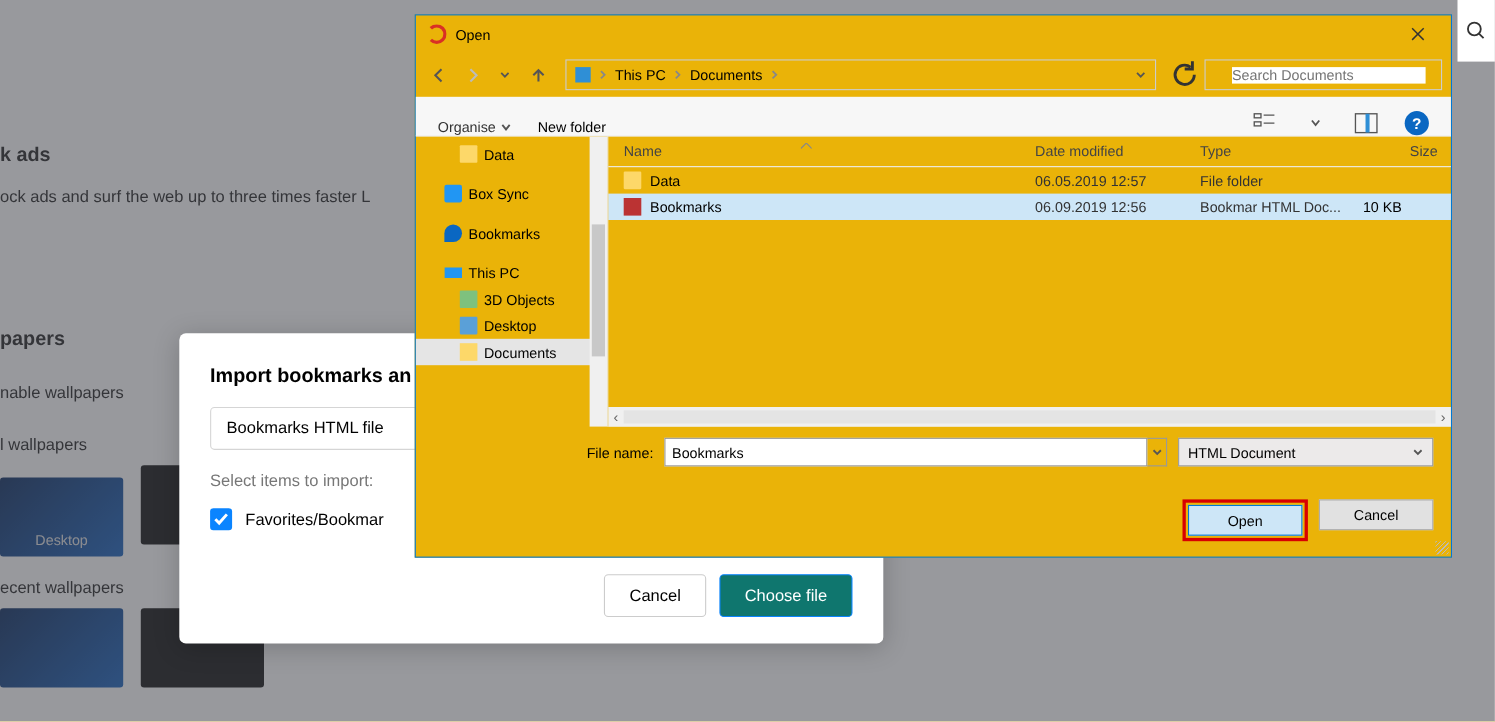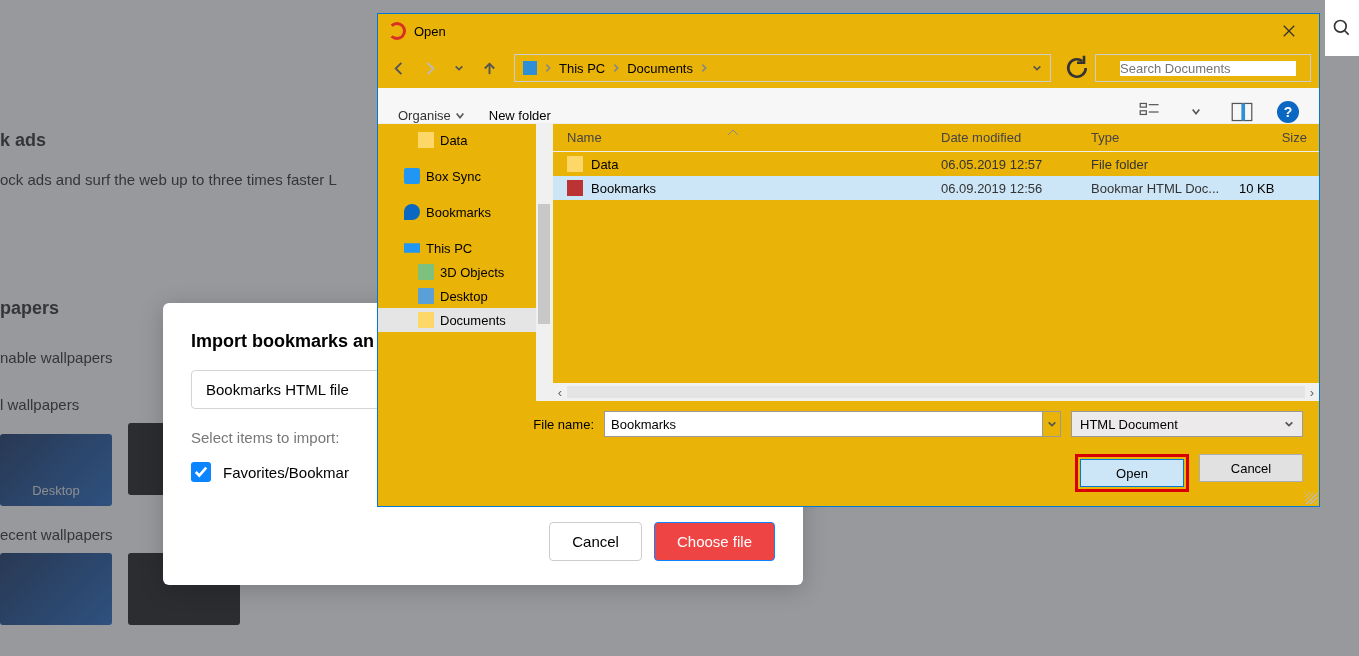--- a/index.html
+++ b/index.html
@@ -22,21 +22,21 @@
 
 .import-modal { position: absolute; left: 163px; top: 303px; width: 640px; background: #fff; border-radius: 6px; box-shadow: 0 4px 24px rgba(0,0,0,0.2); padding: 28px 28px 24px 28px; }
 .import-modal h3 { font-size: 18px; font-weight: 600; margin-bottom: 18px; }
 .import-modal .select { border: 1px solid #d5d5d5; border-radius: 4px; padding: 10px 14px; font-size: 15px; margin-bottom: 20px; width: 100%; background:#fff; }
 .import-modal .label { color: #777; font-size: 15px; margin-bottom: 16px; }
 .import-modal .check-row { display: flex; align-items: center; gap: 12px; font-size: 15px; margin-bottom: 40px; }
 .checkbox { width: 20px; height: 20px; background: #0a84ff; border-radius: 3px; display:flex; align-items:center; justify-content:center; }
 .checkbox svg { width:14px; height:14px; stroke:#fff; stroke-width:3; fill:none; }
 .import-modal .actions { display:flex; justify-content:flex-end; gap:12px; }
 .btn { padding: 10px 22px; border-radius: 4px; font-size: 15px; cursor:pointer; border:1px solid #ccc; background:#fff; }
-.btn.primary { background:#ef4444; color:#fff; border-color:#0a84ff; }
+.btn.primary { background:#0f766e; color:#fff; border-color:#0a84ff; }
 
 
 .dialog { position: absolute; left: 377px; top: 13px; width: 943px; height: 494px; background: #eab308; border: 1px solid #0078d7; display:flex; flex-direction:column; font-size:13px; }
 .dialog .titlebar { height: 34px; display:flex; align-items:center; padding: 0 10px; justify-content:space-between; }
 .titlebar .left { display:flex; align-items:center; gap:8px; }
 .opera-icon { width:18px; height:18px; border:3px solid #d93025; border-radius:50%; border-left-color:transparent; border-right-color:#d93025; }
 .titlebar .close { width:40px; height:28px; display:flex; align-items:center; justify-content:center; }
 .titlebar .close svg { width:14px; height:14px; stroke:#333; stroke-width:1.5; }
 
 .navrow { height:40px; display:flex; align-items:center; padding: 0 8px; gap:4px; }
@@ -83,21 +83,21 @@
 .frow .c-name { flex:1; display:flex; align-items:center; gap:8px; }
 .frow .c-date { width:150px; color:#333; }
 .frow .c-type { width:148px; color:#333; white-space:nowrap; overflow:hidden; text-overflow:ellipsis; }
 .frow .c-size { width:80px; text-align:left; padding-right:12px; }
 .hscroll { height:18px; background:#f0f0f0; margin:0 0 0 0; position:relative; display:flex; align-items:center; }
 .hscroll .sbar { position:absolute; left:14px; right:14px; top:3px; bottom:3px; background:#e4e4e4; }
 .hscroll .sbtn { width:14px; height:18px; display:flex; align-items:center; justify-content:center; color:#666; position:absolute; }
 .hscroll .sbtn.l { left:0; } .hscroll .sbtn.r { right:0; }
 
 .bottom { padding:10px 16px 14px 16px; }
-.fnrow { display:flex; align-items:center; gap:10px; margin-bottom:17px; }
+.fnrow { display:flex; align-items:center; gap:10px; margin-bottom:30px; }
 .fnrow label { width:200px; text-align:right; font-size:13px; }
 .fnrow input { flex:1; height:26px; border:1px solid #999; padding:0 6px; font-size:13px; }
 .fnrow .chev { width:18px; display:flex; align-items:center; justify-content:center; border:1px solid #999; border-left:none; height:26px; }
 .filter { width:232px; height:26px; border:1px solid #999; background:#eceaea; display:flex; align-items:center; padding:0 8px; justify-content:space-between; font-size:13px; }
 .dactions { display:flex; justify-content:flex-end; gap:10px; }
 .dbtn { width:104px; height:28px; border:1px solid #adadad; background:#e1e1e1; font-size:13px; display:flex; align-items:center; justify-content:center; cursor:pointer; }
 .dbtn.open { border:1px solid #0078d7; background:#cde6f7; }
 .openwrap { border:3px solid #d80000; padding:2px; }
 .resize { position:absolute; right:2px; bottom:2px; width:12px; height:12px; background:repeating-linear-gradient(135deg,#bbb,#bbb 1px,transparent 1px,transparent 3px); }
 

